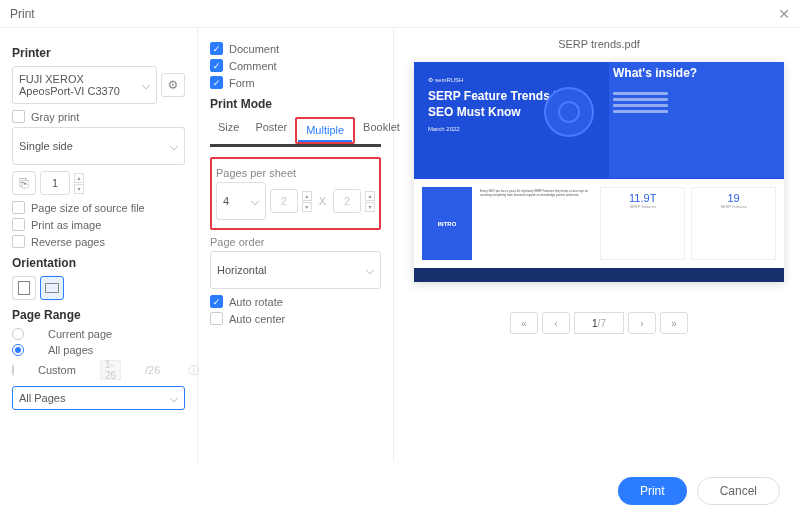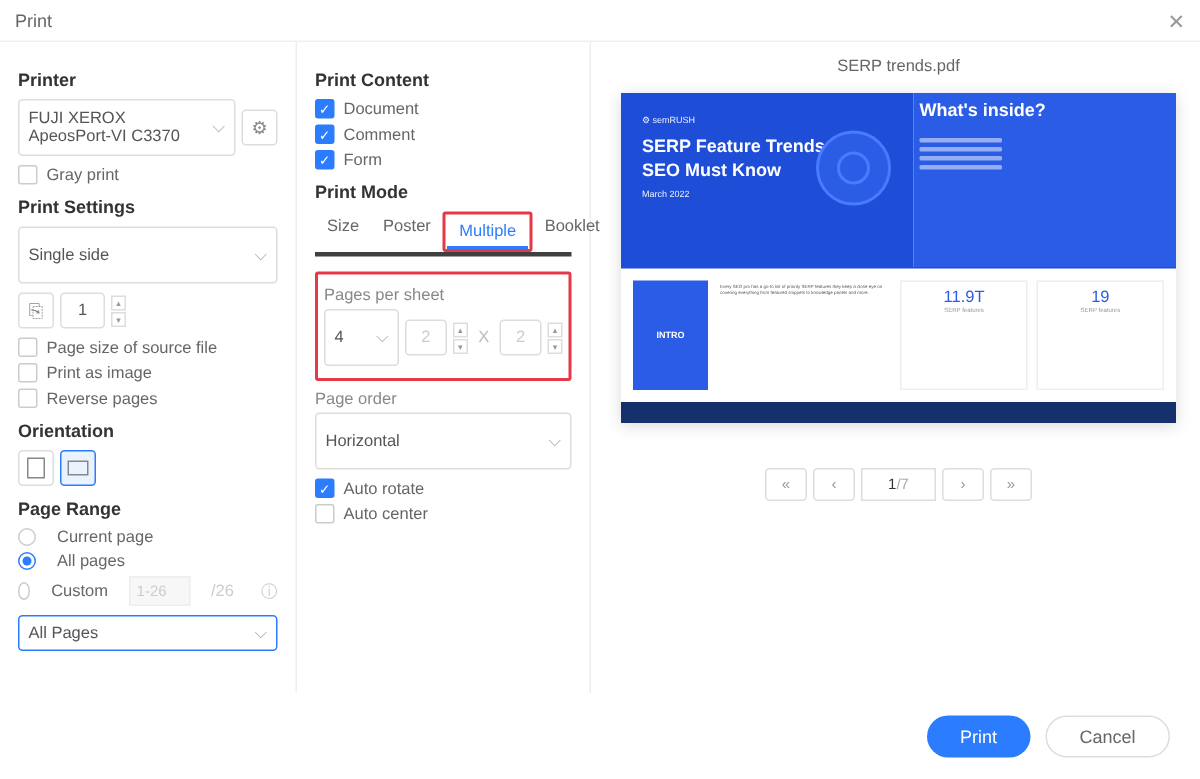--- a/index.html
+++ b/index.html
@@ -14,21 +14,21 @@
 .col3{flex:1;display:flex;flex-direction:column;align-items:center;padding:10px 20px}
 .sect{font-weight:700;font-size:12px;color:#333;margin:8px 0 6px}
 .row{display:flex;gap:4px;align-items:center;margin-bottom:6px}
 .sel{border:1px solid #ddd;border-radius:3px;padding:18px 6px;height:24px;font-size:11px;color:#555;background:#fff;display:flex;align-items:center;justify-content:space-between;flex:1}
 .sel::after{content:"⌵";color:#aaa;margin-left:4px}
 .iconbtn{width:24px;height:24px;border:1px solid #ddd;border-radius:3px;display:flex;align-items:center;justify-content:center;color:#888;background:#fff}
 .cb{display:flex;align-items:center;gap:6px;margin:4px 0;font-size:11px;color:#666}
 .cb .box{width:13px;height:13px;border:1px solid #ccc;border-radius:2px;display:flex;align-items:center;justify-content:center}
 .cb.checked .box{background:#2b7cff;border-color:#2b7cff;color:#fff}
 .cb.checked .box::after{content:"✓";font-size:9px}
-.rb{display:flex;align-items:center;gap:14px;margin:4px 0;font-size:11px;color:#666}
+.rb{display:flex;align-items:center;gap:24px;margin:4px 0;font-size:11px;color:#666}
 .rb .dot{width:12px;height:12px;border:1px solid #ccc;border-radius:50%;position:relative}
 .rb.checked .dot{border-color:#2b7cff}
 .rb.checked .dot::after{content:"";position:absolute;inset:2px;background:#2b7cff;border-radius:50%}
 .numin{width:30px;height:24px;border:1px solid #ddd;border-radius:3px;text-align:center;font-size:11px;color:#555;background:#fff;display:flex;align-items:center;justify-content:center}
 .lbl{font-size:11px;color:#888;margin:6px 0 3px}
 .tabs{display:flex;gap:0;border-bottom:3px solid #404040;margin-bottom:10px}
 .tab{padding:4px 8px;font-size:11px;color:#666;cursor:pointer}
 .tab.active{color:#2b7cff;border-bottom:2px solid #2b7cff;margin-bottom:-1px}
 .rbox{border:2px solid #e63946;border-radius:2px;padding:1px;display:inline-flex}
 .rbox2{border:2px solid #e63946;border-radius:2px;padding:2px 4px;margin-bottom:4px}
@@ -86,21 +86,20 @@
         </div>
       <div class="iconbtn">
           <span>⚙</span>
         </div>
     </div>
     <div class="cb">
         <div class="box"></div>
         <span>Gray print</span>
       </div>
 
-    <div class="sect">Print Settings</div>
     <div class="row">
         <div class="sel">
           <span>Single side</span>
         </div>
       </div>
     <div class="row">
       <div class="iconbtn">⎘</div>
       <div class="numin">1</div>
       <div class="spin">
           <div class="ar">▴</div>
@@ -147,21 +146,20 @@
       <span class="dis" style="margin-left:4px">ⓘ</span>
     </div>
     <div style="margin-top:6px">
         <div class="allp">
           <span>All Pages</span>
         </div>
       </div>
   </div>
 
   <div class="col col2">
-    <div class="sect">Print Content</div>
     <div class="cb checked">
         <div class="box"></div>
         <span>Document</span>
       </div>
     <div class="cb checked">
         <div class="box"></div>
         <span>Comment</span>
       </div>
     <div class="cb checked">
         <div class="box"></div>

